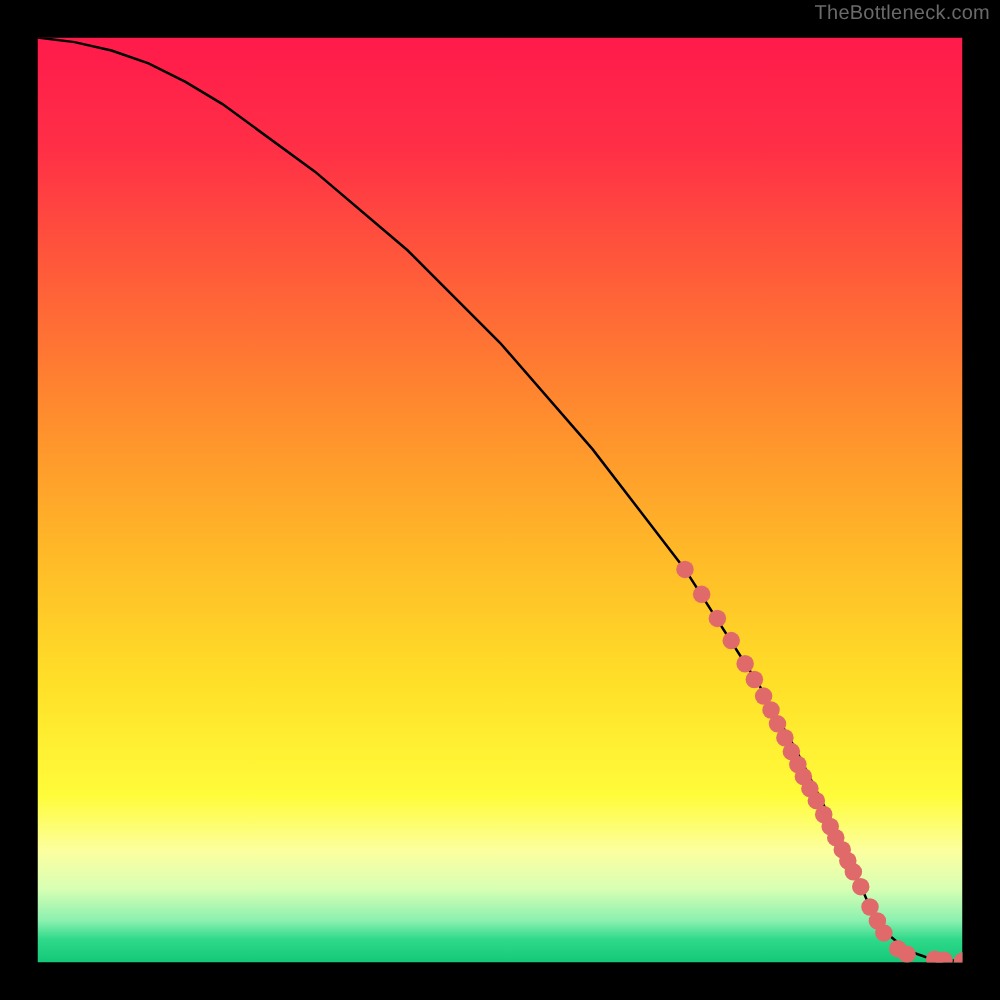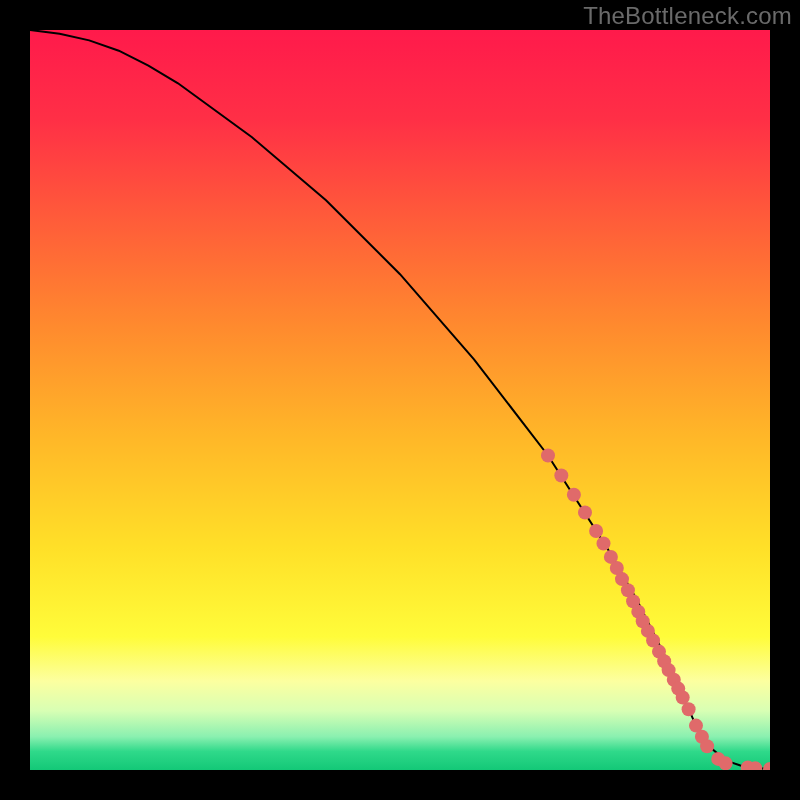--- a/index.html
+++ b/index.html
@@ -15,21 +15,21 @@
     position: relative;
     width: 800px;
     height: 800px;
     background: #000;
   }
   .watermark {
     position: absolute;
     top: 2px;
     right: 8px;
     color: #6a6a6a;
-    font-size: 24px;
+    font-size: 16px;
     font-weight: 500;
     letter-spacing: 0.2px;
     z-index: 20;
   }
   .plot {
     position: absolute;
     left: 30px;
     top: 30px;
     width: 740px;
     height: 740px;

